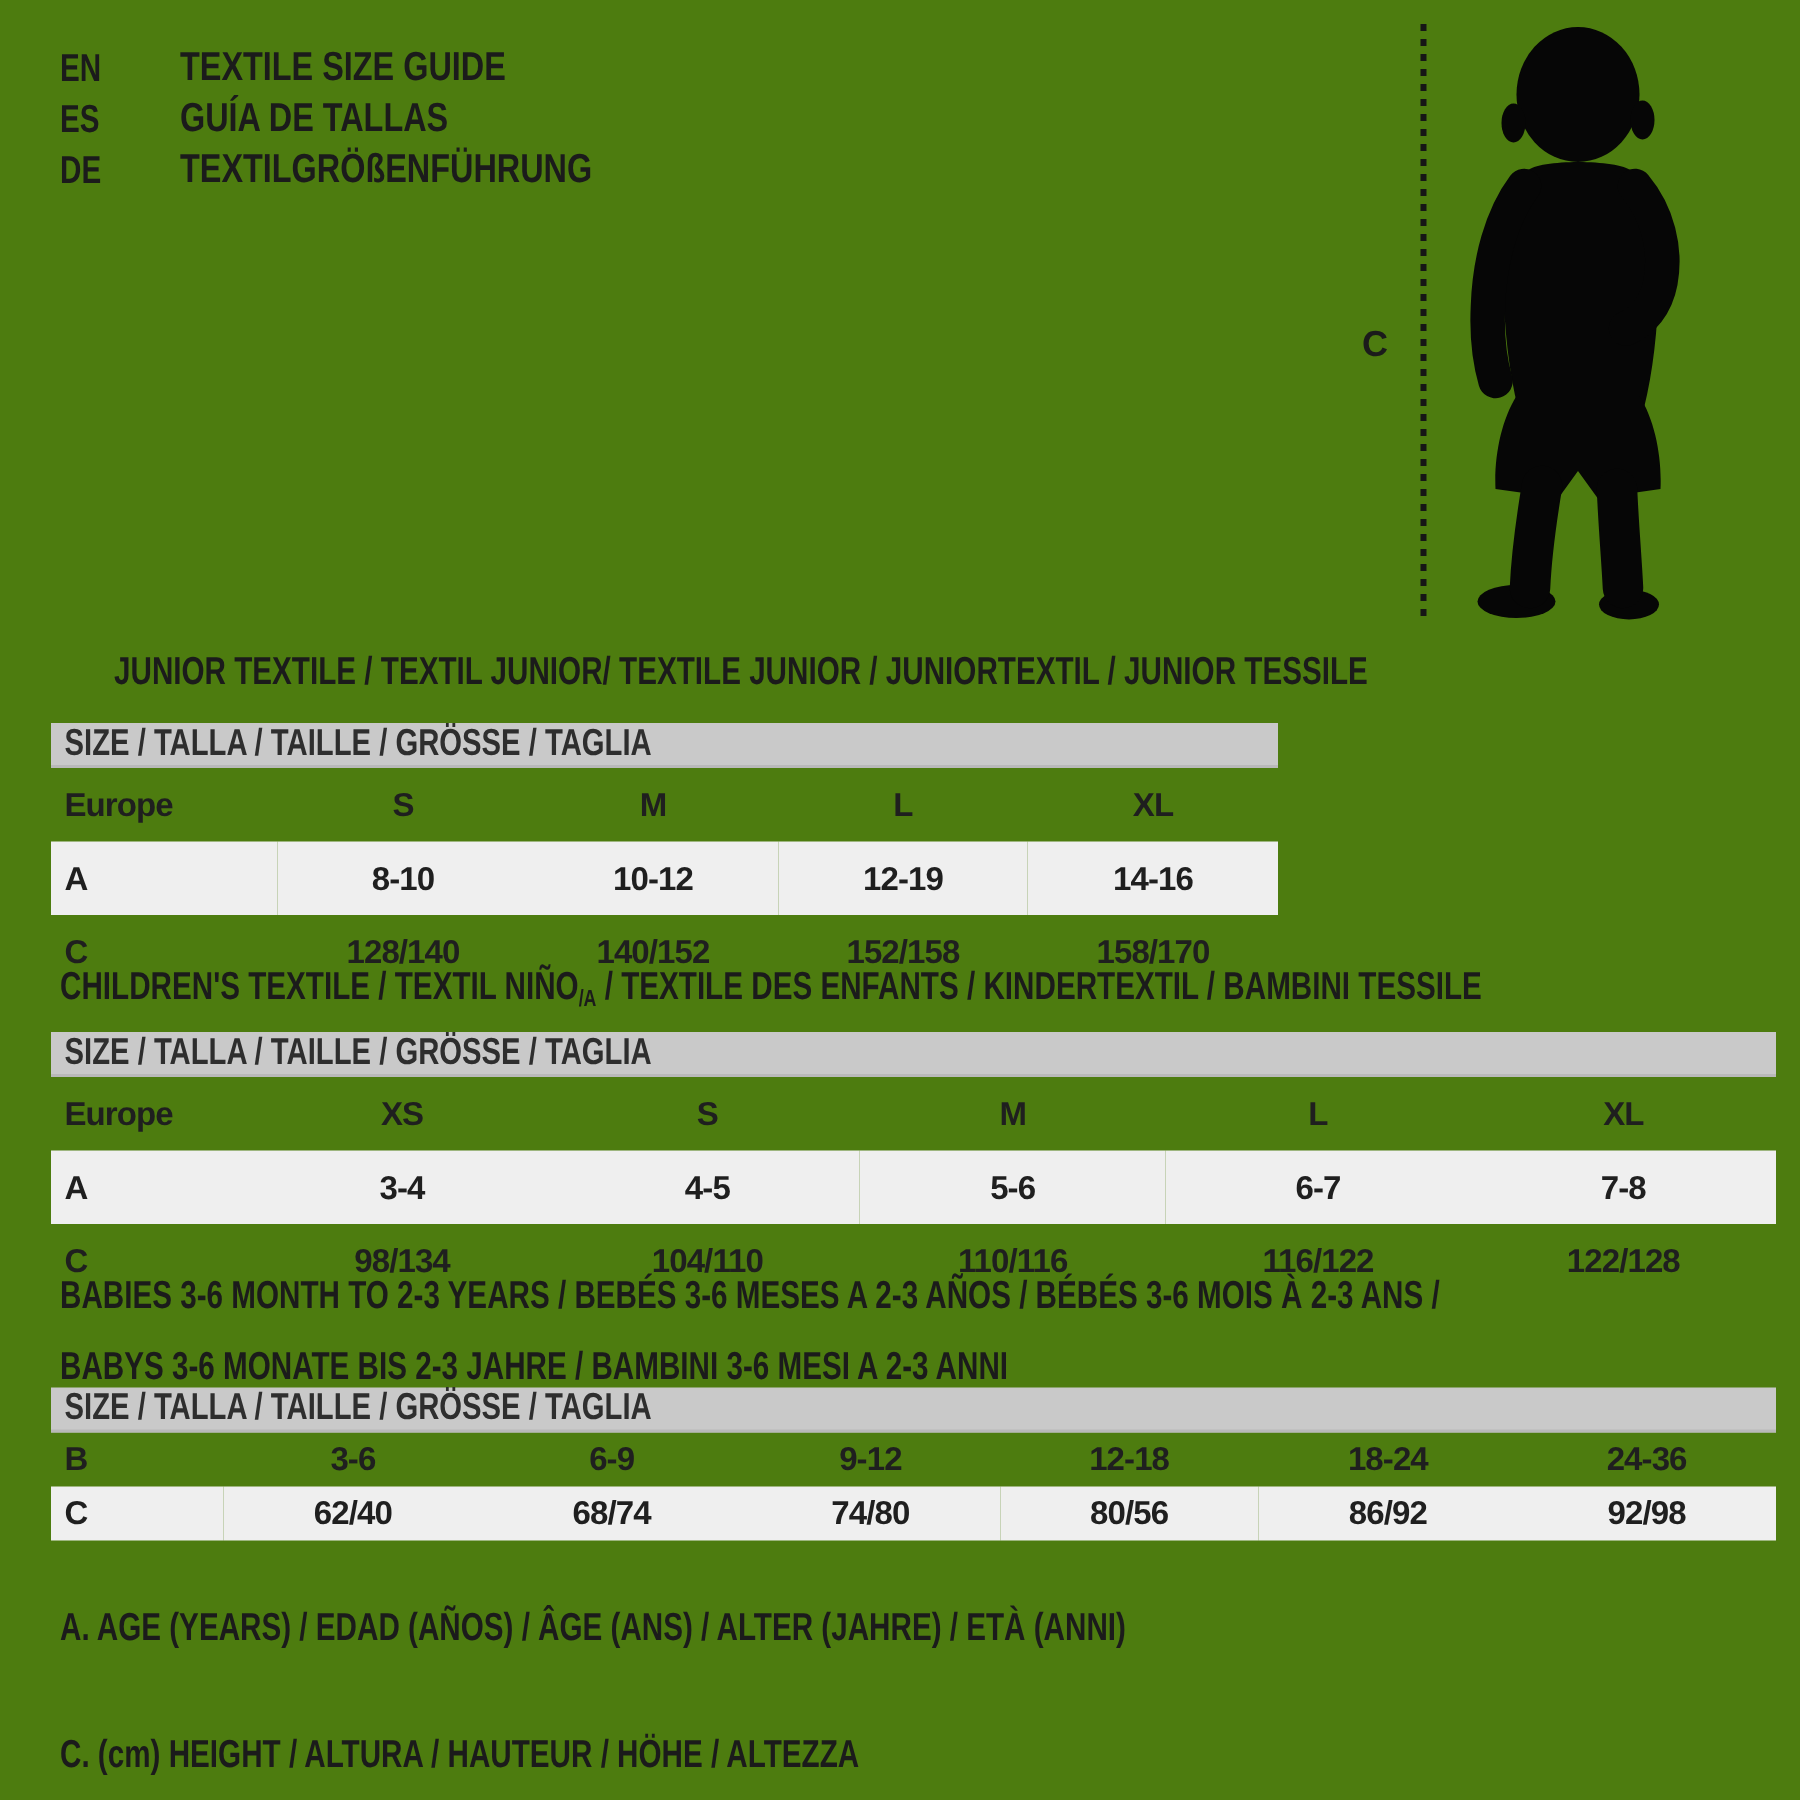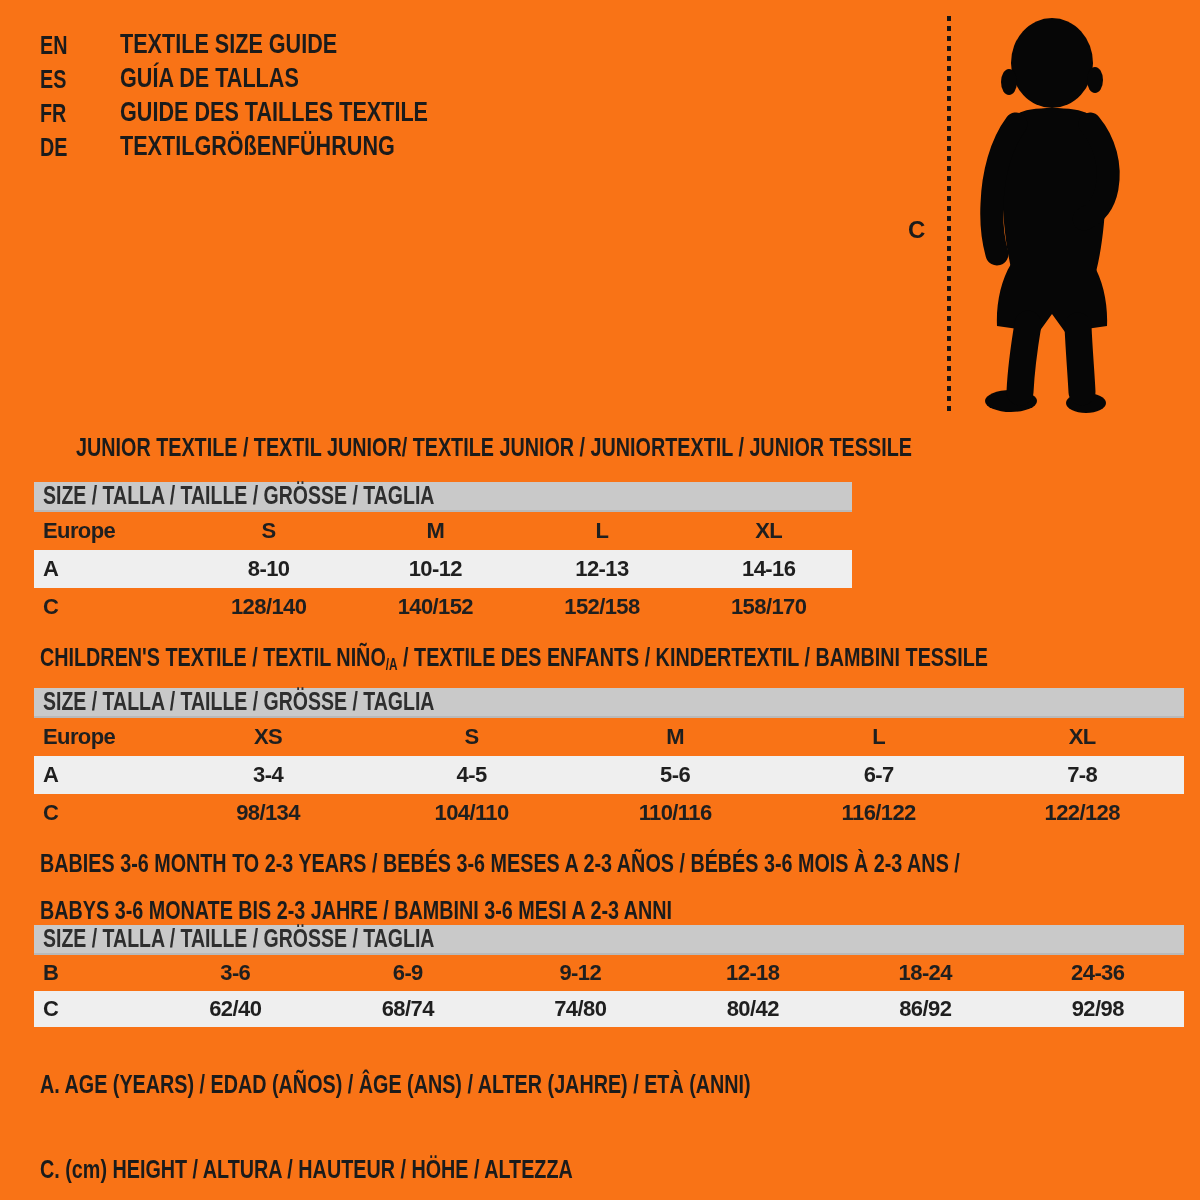--- a/index.html
+++ b/index.html
@@ -1,19 +1,19 @@
 <!DOCTYPE html>
 <html><head>
 <meta charset="utf-8">
 <style>
   * { margin:0; padding:0; box-sizing:border-box; }
   html,body { background:#ffffff; }
   .page {
     position:relative; width:1200px; height:1200px;
-    background:#f97316; overflow:hidden;
+    background:#4d7c0f; overflow:hidden;
     font-family:"Liberation Sans", sans-serif;
     font-weight:bold; color:#1b1b1b;
   }
   
   .cond {
     display:inline-block; transform:scaleX(0.76); transform-origin:0 50%;
     white-space:nowrap; font-size:26px; line-height:1.1;
   }
   
   .lang-block { position:absolute; left:40px; top:28px; }
@@ -31,21 +31,21 @@
   .sub { font-size:0.60em; vertical-align:-0.28em; }
   
   .sizetable { position:absolute; left:34px; }
   .band {
     height:30px; background:#c9c9c9; border-bottom:2px solid #b9b9b9;
     display:flex; align-items:center; padding-left:9px; color:#2e2e2e;
   }
   .band .cond { font-size:25px; transform:scaleX(0.78); }
   table { border-collapse:collapse; table-layout:fixed; width:100%; }
   td {
-    height:38px; font-size:22px; letter-spacing:-0.6px;
+    height:49px; font-size:22px; letter-spacing:-0.6px;
     text-align:center; vertical-align:middle; color:#1f1f1f;
   }
   .babies-t td { height:36px; }
   td.rowlabel { text-align:left; padding-left:9px; }
   tr.alt { background:#efefef; }
   
   .legend-line { position:absolute; left:40px; height:28px; }
 </style>
 </head>
 <body>
@@ -53,24 +53,20 @@
 <div class="page">
 
   <div class="lang-block">
     <div class="lang-row">
       <span class="lang-code"><span class="cond">EN</span></span>
       <span class="cond" style="font-size:27px; transform:scaleX(0.80);">TEXTILE SIZE GUIDE</span>
     </div>
     <div class="lang-row">
       <span class="lang-code"><span class="cond">ES</span></span>
       <span class="cond" style="font-size:27px; transform:scaleX(0.80);">GUÍA DE TALLAS</span>
-    </div>
-    <div class="lang-row">
-      <span class="lang-code"><span class="cond">FR</span></span>
-      <span class="cond" style="font-size:27px; transform:scaleX(0.80);">GUIDE DES TAILLES TEXTILE</span>
     </div>
     <div class="lang-row">
       <span class="lang-code"><span class="cond">DE</span></span>
       <span class="cond" style="font-size:27px; transform:scaleX(0.80);">TEXTILGRÖßENFÜHRUNG</span>
     </div>
   </div>
 
   <div class="c-label">C</div>
   <div class="dash-line"></div>
   <svg class="baby-svg" width="178" height="400" viewBox="0 0 170 400">
@@ -111,21 +107,21 @@
         <td class="rowlabel">Europe</td>
         <td>S</td>
         <td>M</td>
         <td>L</td>
         <td>XL</td>
       </tr>
       <tr class="alt">
         <td class="rowlabel">A</td>
         <td>8-10</td>
         <td>10-12</td>
-        <td>12-13</td>
+        <td>12-19</td>
         <td>14-16</td>
       </tr>
       <tr>
         <td class="rowlabel">C</td>
         <td>128/140</td>
         <td>140/152</td>
         <td>152/158</td>
         <td>158/170</td>
       </tr>
     </tbody>
@@ -207,21 +203,21 @@
         <td>9-12</td>
         <td>12-18</td>
         <td>18-24</td>
         <td>24-36</td>
       </tr>
       <tr class="alt">
         <td class="rowlabel">C</td>
         <td>62/40</td>
         <td>68/74</td>
         <td>74/80</td>
-        <td>80/42</td>
+        <td>80/56</td>
         <td>86/92</td>
         <td>92/98</td>
       </tr>
     </tbody>
       </table>
   </div>
 
   <div class="legend-line" style="top:1070px;">
     <span class="cond">A. AGE (YEARS) / EDAD (AÑOS) / ÂGE (ANS) / ALTER (JAHRE) / ETÀ (ANNI)</span>
   </div>

